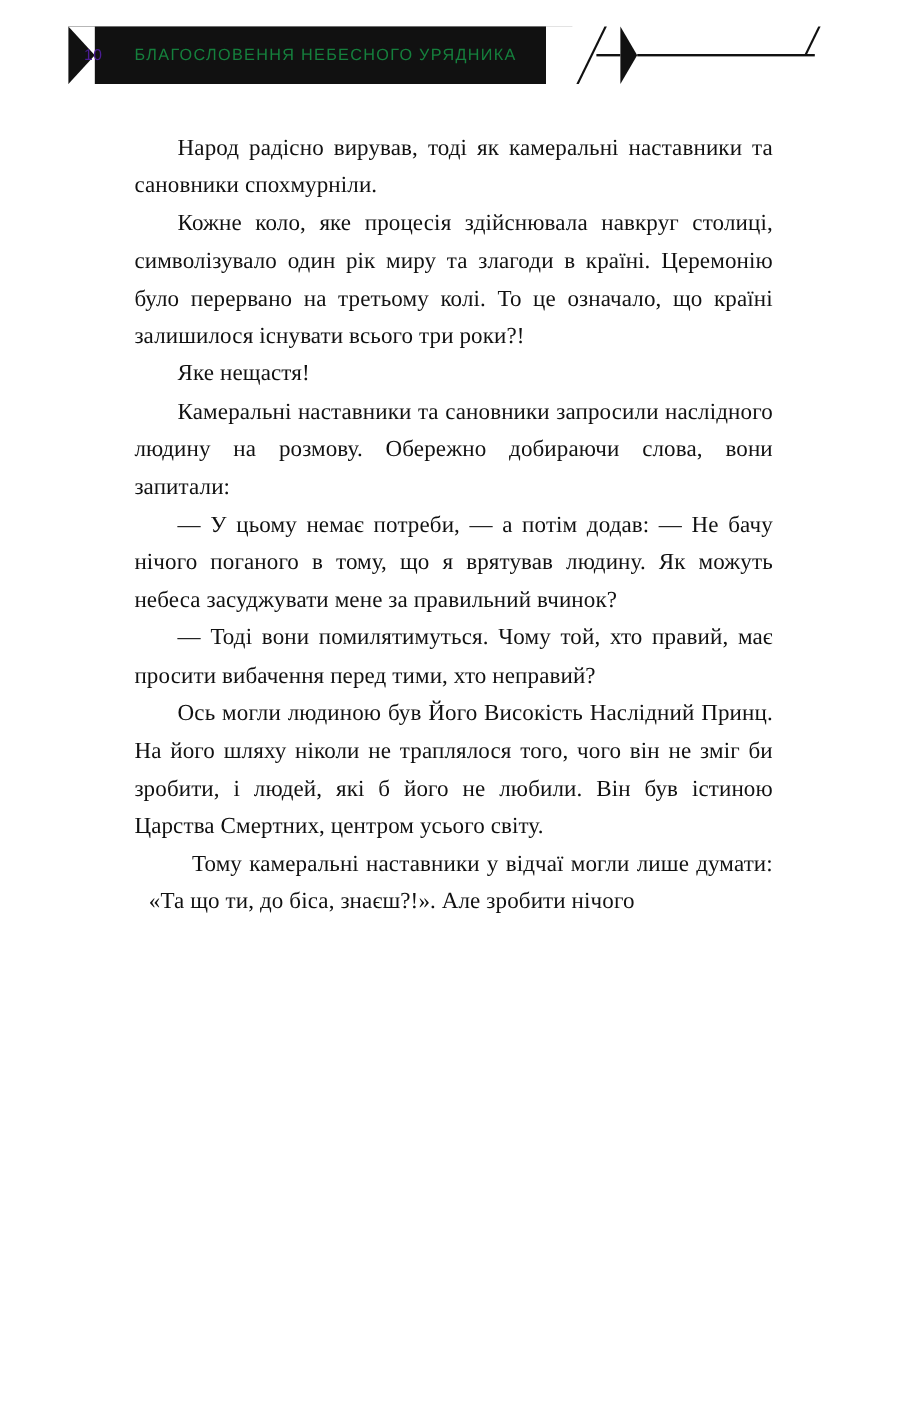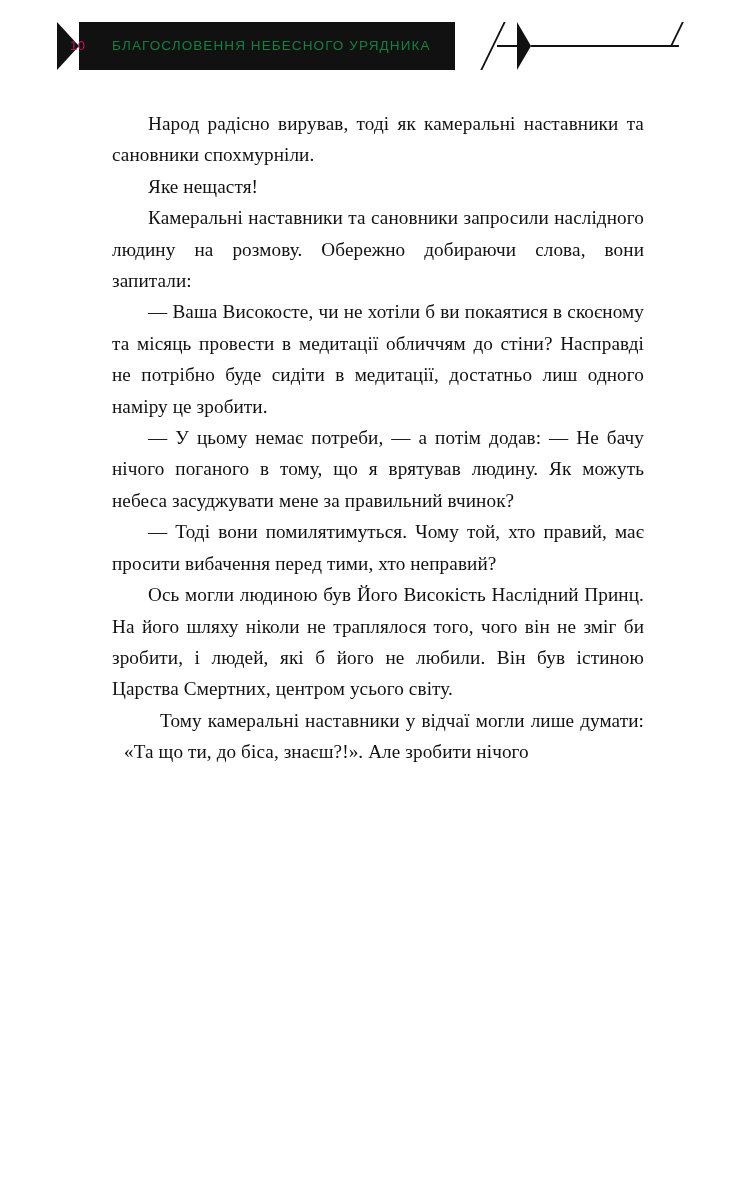--- a/index.html
+++ b/index.html
@@ -83,21 +83,21 @@
     position: absolute;
     top: 22px;
     width: 0;
     height: 0;
   }
 
   .page-number {
     position: absolute;
     top: 38px;
     left: 70px;
-    color: #be185d;
+    color: #4c1d95;
     font-family: "Liberation Sans", sans-serif;
     font-size: 13px;
     letter-spacing: 0.5px;
   }
   .running-title {
     position: absolute;
     top: 38px;
     left: 112px;
     color: #15803d;
     font-family: "Liberation Sans", sans-serif;
@@ -148,22 +148,22 @@
     <div class="deco-tri" style="left:517px; border-top:24px solid transparent; border-bottom:24px solid transparent; border-left:14px solid #111111; height:0;"></div>
     <div class="deco-line" style="left:531px; width:148px; height:2px;"></div>
     <div class="deco-stroke" style="left:676px; height:24px; top:22px;"></div>
 
     <div class="page-number">10</div>
     <div class="running-title">БЛАГОСЛОВЕННЯ НЕБЕСНОГО УРЯДНИКА</div>
   </div>
 
   <div class="content">
     <p class="para">Народ радісно вирував, тоді як камеральні настав­ники та сановники спохмурніли.</p>
+    <p class="para">Кожне коло, яке процесія здійснювала навкруг сто­лиці, символізувало один рік миру та злагоди в країні. Церемонію було перервано на третьому колі. То це означало, що країні залишилося існувати всього три роки?!</p>
     <p class="para">Яке нещастя!</p>
     <p class="para">Камеральні наставники та сановники запросили наслідного людину на розмову. Обережно добираючи слова, вони запитали:</p>
-    <p class="para dialogue">— Ваша Високосте, чи не хотіли б ви покаятися в скоєному та місяць провести в медитації обличчям до стіни? Насправді не потрібно буде сидіти в медита­ції, достатньо лиш одного наміру це зробити.</p>
     <p class="para dialogue">— У цьому немає потреби, — а потім додав: — Не бачу нічого поганого в тому, що я врятував людину. Як можуть небеса засуджувати мене за правильний вчинок?</p>
     <p class="para dialogue">— Тоді вони помилятимуться. Чому той, хто правий, має просити вибачення перед тими, хто неправий?</p>
     <p class="para">Ось могли людиною був Його Високість Наслідний Принц. На його шляху ніколи не траплялося того, чого він не зміг би зробити, і людей, які б його не любили. Він був істиною Царства Смертних, центром усього світу.</p>
     <p class="para">Тому камеральні наставники у відчаї могли лише ду­мати: «Та що ти, до біса, знаєш?!». Але зробити нічого</p>
   </div>
 
 </div>
 
 </body></html>

